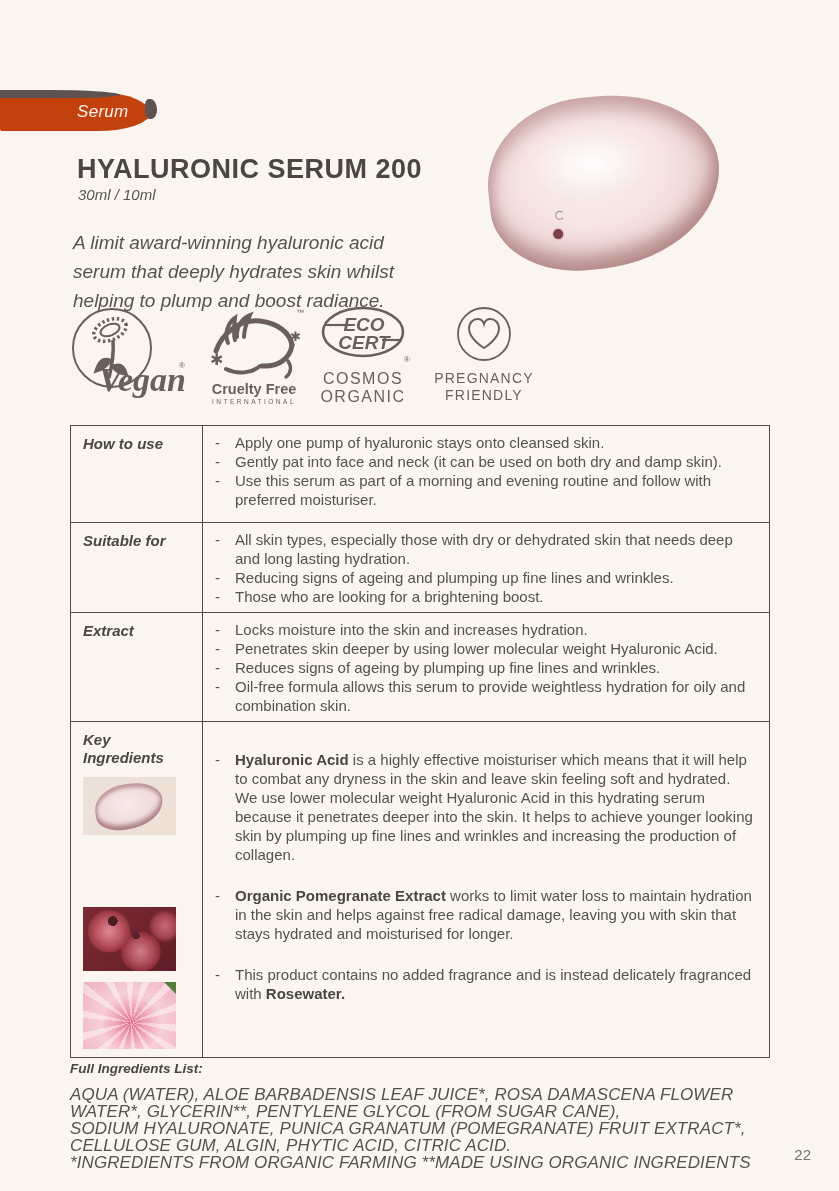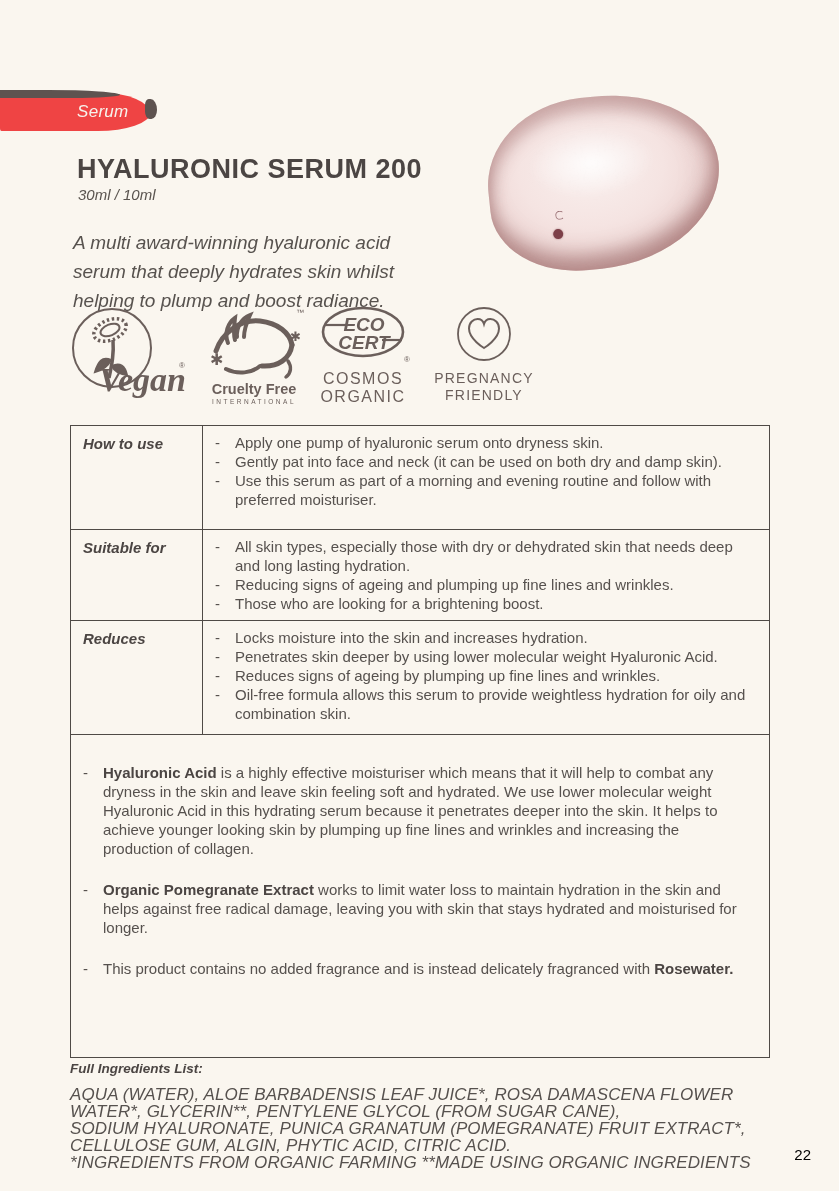--- a/index.html
+++ b/index.html
@@ -6,21 +6,21 @@
   html,body { background:#e8e4dd; }
   body { font-family:"Liberation Sans", sans-serif; }
   .page {
     position:relative; width:839px; height:1191px;
     background:#faf6ef; color:#56514e; overflow:hidden;
   }
 
   
   .brush {
     position:absolute; left:0; top:93px; width:150px; height:38px;
-    background:#ef4444;
+    background:#c2410c;
     border-radius:2px 42% 46% 2px / 4px 70% 62% 4px;
     display:flex; align-items:center;
   }
   .brush::before {
     content:""; position:absolute; right:-7px; top:6px; width:12px; height:20px;
     background:#5e5350; border-radius:40% 70% 60% 50%;
   }
   .brush::after {
     content:""; position:absolute; left:0; top:-3px; width:120px; height:8px;
     background:#5e5350; border-radius:0 60% 40% 0;
@@ -122,33 +122,33 @@
     background:
       linear-gradient(225deg, #557a3c 0%, #557a3c 7%, rgba(0,0,0,0) 8%),
       repeating-conic-gradient(from 15deg at 52% 60%, rgba(255,255,255,.45) 0deg 9deg, rgba(0,0,0,0) 9deg 26deg),
       radial-gradient(circle at 52% 62%, #e26b86 0%, #ef9fb2 22%, #f7cfd9 48%, #f3c0cd 72%, #edafc0 100%);
   }
 
   
   .footer { position:absolute; left:70px; top:1061px; width:710px; }
   .footer .f-label { font-style:italic; font-weight:bold; font-size:13.5px; color:#4b4543; margin-bottom:10px; }
   .footer .f-line { font-style:italic; font-size:17px; line-height:17px; color:#56514e; letter-spacing:.1px; }
-  .page-number { position:absolute; right:28px; top:1146px; font-size:15px; color:#000000; }
+  .page-number { position:absolute; right:28px; top:1146px; font-size:15px; color:#737373; }
 </style>
 </head>
 <body>
 
 <div class="page">
 
   <div class="brush">
     <span class="brush-label">Serum</span>
   </div>
   <h1 class="title">HYALURONIC SERUM 200</h1>
   <div class="volumes">30ml / 10ml</div>
-  <p class="desc">A multi award-winning hyaluronic acid serum that deeply hydrates skin whilst helping to plump and boost radiance.</p>
+  <p class="desc">A limit award-winning hyaluronic acid serum that deeply hydrates skin whilst helping to plump and boost radiance.</p>
 
   <div class="drop">
     <div class="glare"></div>
     <div class="bubble-ring"></div>
     <div class="bubble-dot"></div>
   </div>
 
   <div class="badges">
 
     <div class="badge b-vegan">
@@ -210,21 +210,21 @@
   <div class="info-table">
 
     <div class="t-row r1">
       <div class="t-label">
         <span class="lbl">How to use</span>
       </div>
       <div class="t-content">
         <ul>
             <li>
               <span class="dash">-</span>
-              <span class="txt"><span>Apply one pump of hyaluronic serum onto dryness skin.</span></span>
+              <span class="txt"><span>Apply one pump of hyaluronic stays onto cleansed skin.</span></span>
             </li>
             <li>
               <span class="dash">-</span>
               <span class="txt"><span>Gently pat into face and neck (it can be used on both dry and damp skin).</span></span>
             </li>
             <li>
               <span class="dash">-</span>
               <span class="txt"><span>Use this serum as part of a morning and evening routine and follow with preferred moisturiser.</span></span>
             </li>
           </ul>
@@ -248,21 +248,21 @@
             <li>
               <span class="dash">-</span>
               <span class="txt"><span>Those who are looking for a brightening boost.</span></span>
             </li>
           </ul>
       </div>
     </div>
 
     <div class="t-row r3">
       <div class="t-label">
-        <span class="lbl">Reduces</span>
+        <span class="lbl">Extract</span>
       </div>
       <div class="t-content">
         <ul>
             <li>
               <span class="dash">-</span>
               <span class="txt"><span>Locks moisture into the skin and increases hydration.</span></span>
             </li>
             <li>
               <span class="dash">-</span>
               <span class="txt"><span>Penetrates skin deeper by using lower molecular weight Hyaluronic Acid.</span></span>
@@ -273,20 +273,26 @@
             </li>
             <li>
               <span class="dash">-</span>
               <span class="txt"><span>Oil-free formula allows this serum to provide weightless hydration for oily and combination skin.</span></span>
             </li>
           </ul>
       </div>
     </div>
 
     <div class="t-row r4">
+      <div class="t-label">
+        <span class="lbl">Key Ingredients</span>
+        <div class="thumb thumb-serum"></div>
+        <div class="thumb thumb-pom"></div>
+        <div class="thumb thumb-rose"></div>
+      </div>
       <div class="t-content">
         <ul>
             <li>
               <span class="dash">-</span>
               <span class="txt"><span class="b">Hyaluronic Acid</span><span> is a highly effective moisturiser which means that it will help to combat any dryness in the skin and leave skin feeling soft and hydrated. We use lower molecular weight Hyaluronic Acid in this hydrating serum because it penetrates deeper into the skin. It helps to achieve younger looking skin by plumping up fine lines and wrinkles and increasing the production of collagen.</span></span>
             </li>
             <li>
               <span class="dash">-</span>
               <span class="txt"><span class="b">Organic Pomegranate Extract</span><span> works to limit water loss to maintain hydration in the skin and helps against free radical damage, leaving you with skin that stays hydrated and moisturised for longer.</span></span>
             </li>

